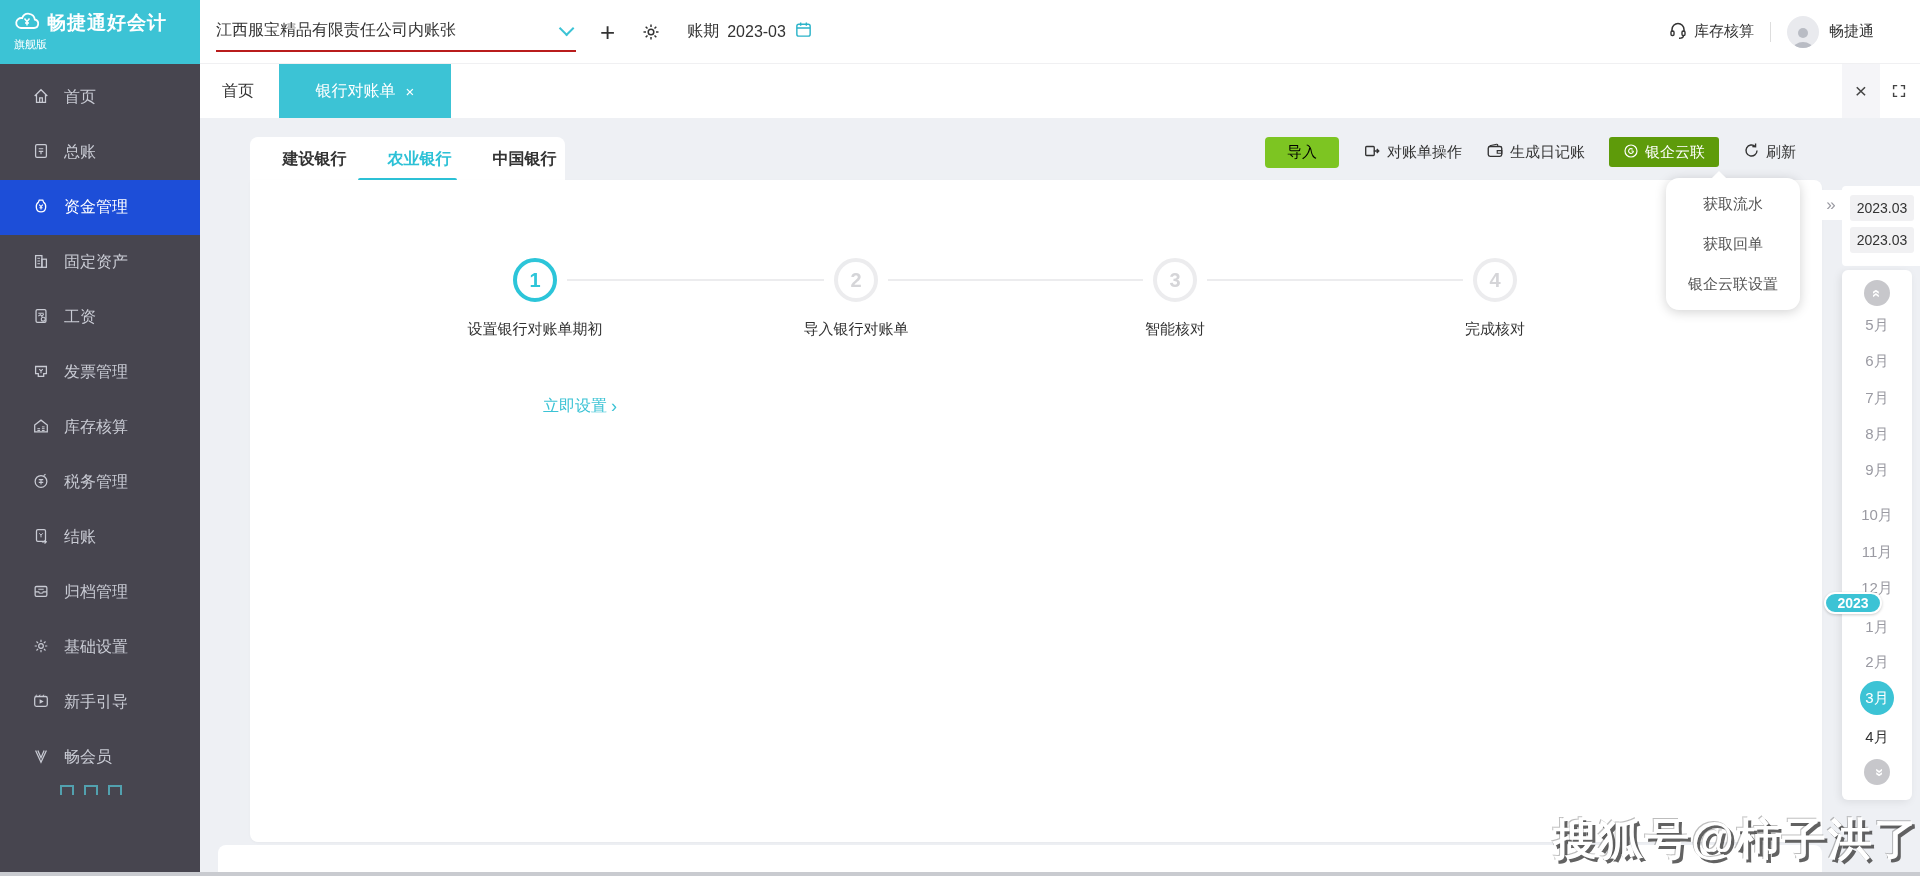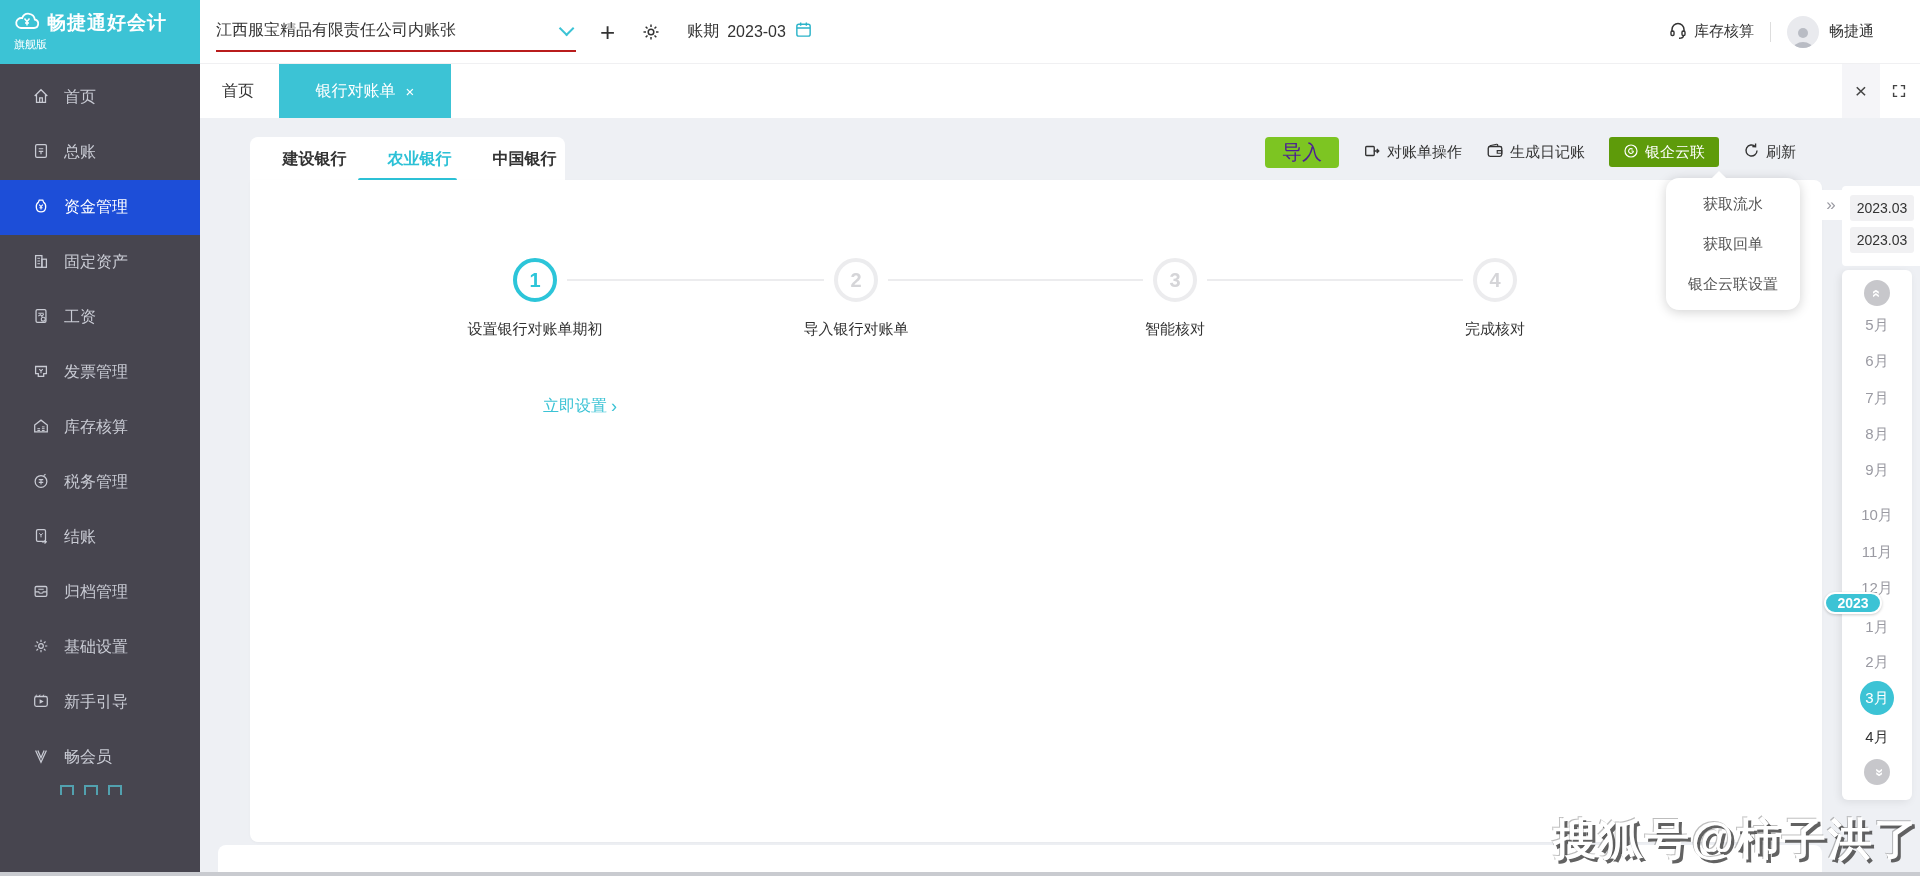--- a/index.html
+++ b/index.html
@@ -56,21 +56,21 @@
     border-radius:8px 8px 0 0; display:flex; }
   .banktab { flex:1; display:flex; align-items:center; justify-content:center;
     font-size:16px; font-weight:bold; color:#333; cursor:pointer; position:relative;padding-left:24px; }
   .banktab.active { color:#2cc1d6; }
   .banktab.active::after { content:""; position:absolute; left:3px; right:3px; bottom:0;
     height:4px; background:#2cc1d6; border-radius:2px; }
 
   
   .toolbar { position:absolute; top:136px; right:124px; height:32px; display:flex;
     align-items:center; gap:24px; z-index:6; }
-  .btn-import { background:#7dc522; color:#4c1d95; font-size:20px; border:none; border-radius:4px;
+  .btn-import { background:#7dc522; color:#000000; font-size:15px; border:none; border-radius:4px;
     width:74px; height:31px; cursor:pointer; }
   .tool-link { display:flex; align-items:center; gap:6px; font-size:15px; color:#333; cursor:pointer; background:none; border:none; }
   .btn-cloud { background:#5e9b0a; color:#fff; font-size:15px; border:none; border-radius:3px;
     height:30px; padding:0 14px; display:flex; align-items:center; gap:6px; cursor:pointer; }
 
   
   .dropdown { position:absolute; left:1666px; top:178px; width:134px; background:#fff;
     border-radius:13px; box-shadow:0 2px 12px rgba(0,0,0,.18); z-index:20; padding:6px 0; }
   .dropdown::before { content:""; position:absolute; top:-5px; left:48px; width:10px; height:10px;
     background:#fff; transform:rotate(45deg); }

